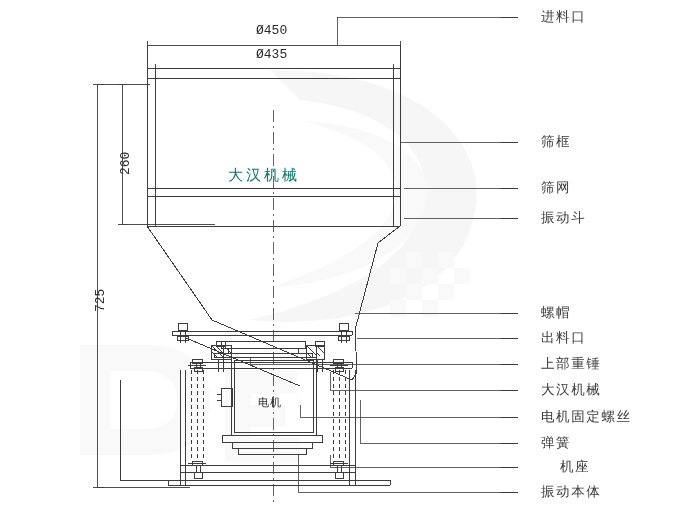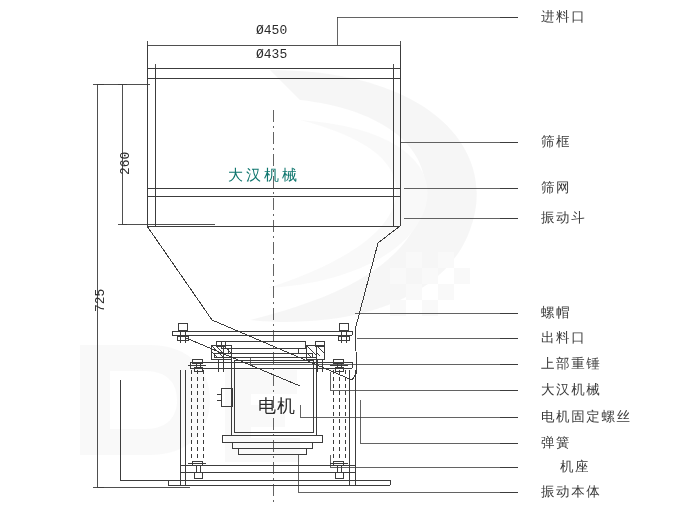--- a/index.html
+++ b/index.html
@@ -30,21 +30,21 @@
     font-family:"DejaVu Sans","Liberation Sans",sans-serif;
     font-size:15px;
     color:#0f766e;
     letter-spacing:3px;
     white-space:nowrap;
     line-height:1;
   }
   .motorlabel{
     position:absolute;
     font-family:"DejaVu Sans","Liberation Sans",sans-serif;
-    font-size:18px;
+    font-size:11px;
     color:#2b2b2b;
     letter-spacing:1px;
     white-space:nowrap;
     line-height:1;
   }
 </style>
 </head>
 <body>
 
 <div id="root">

